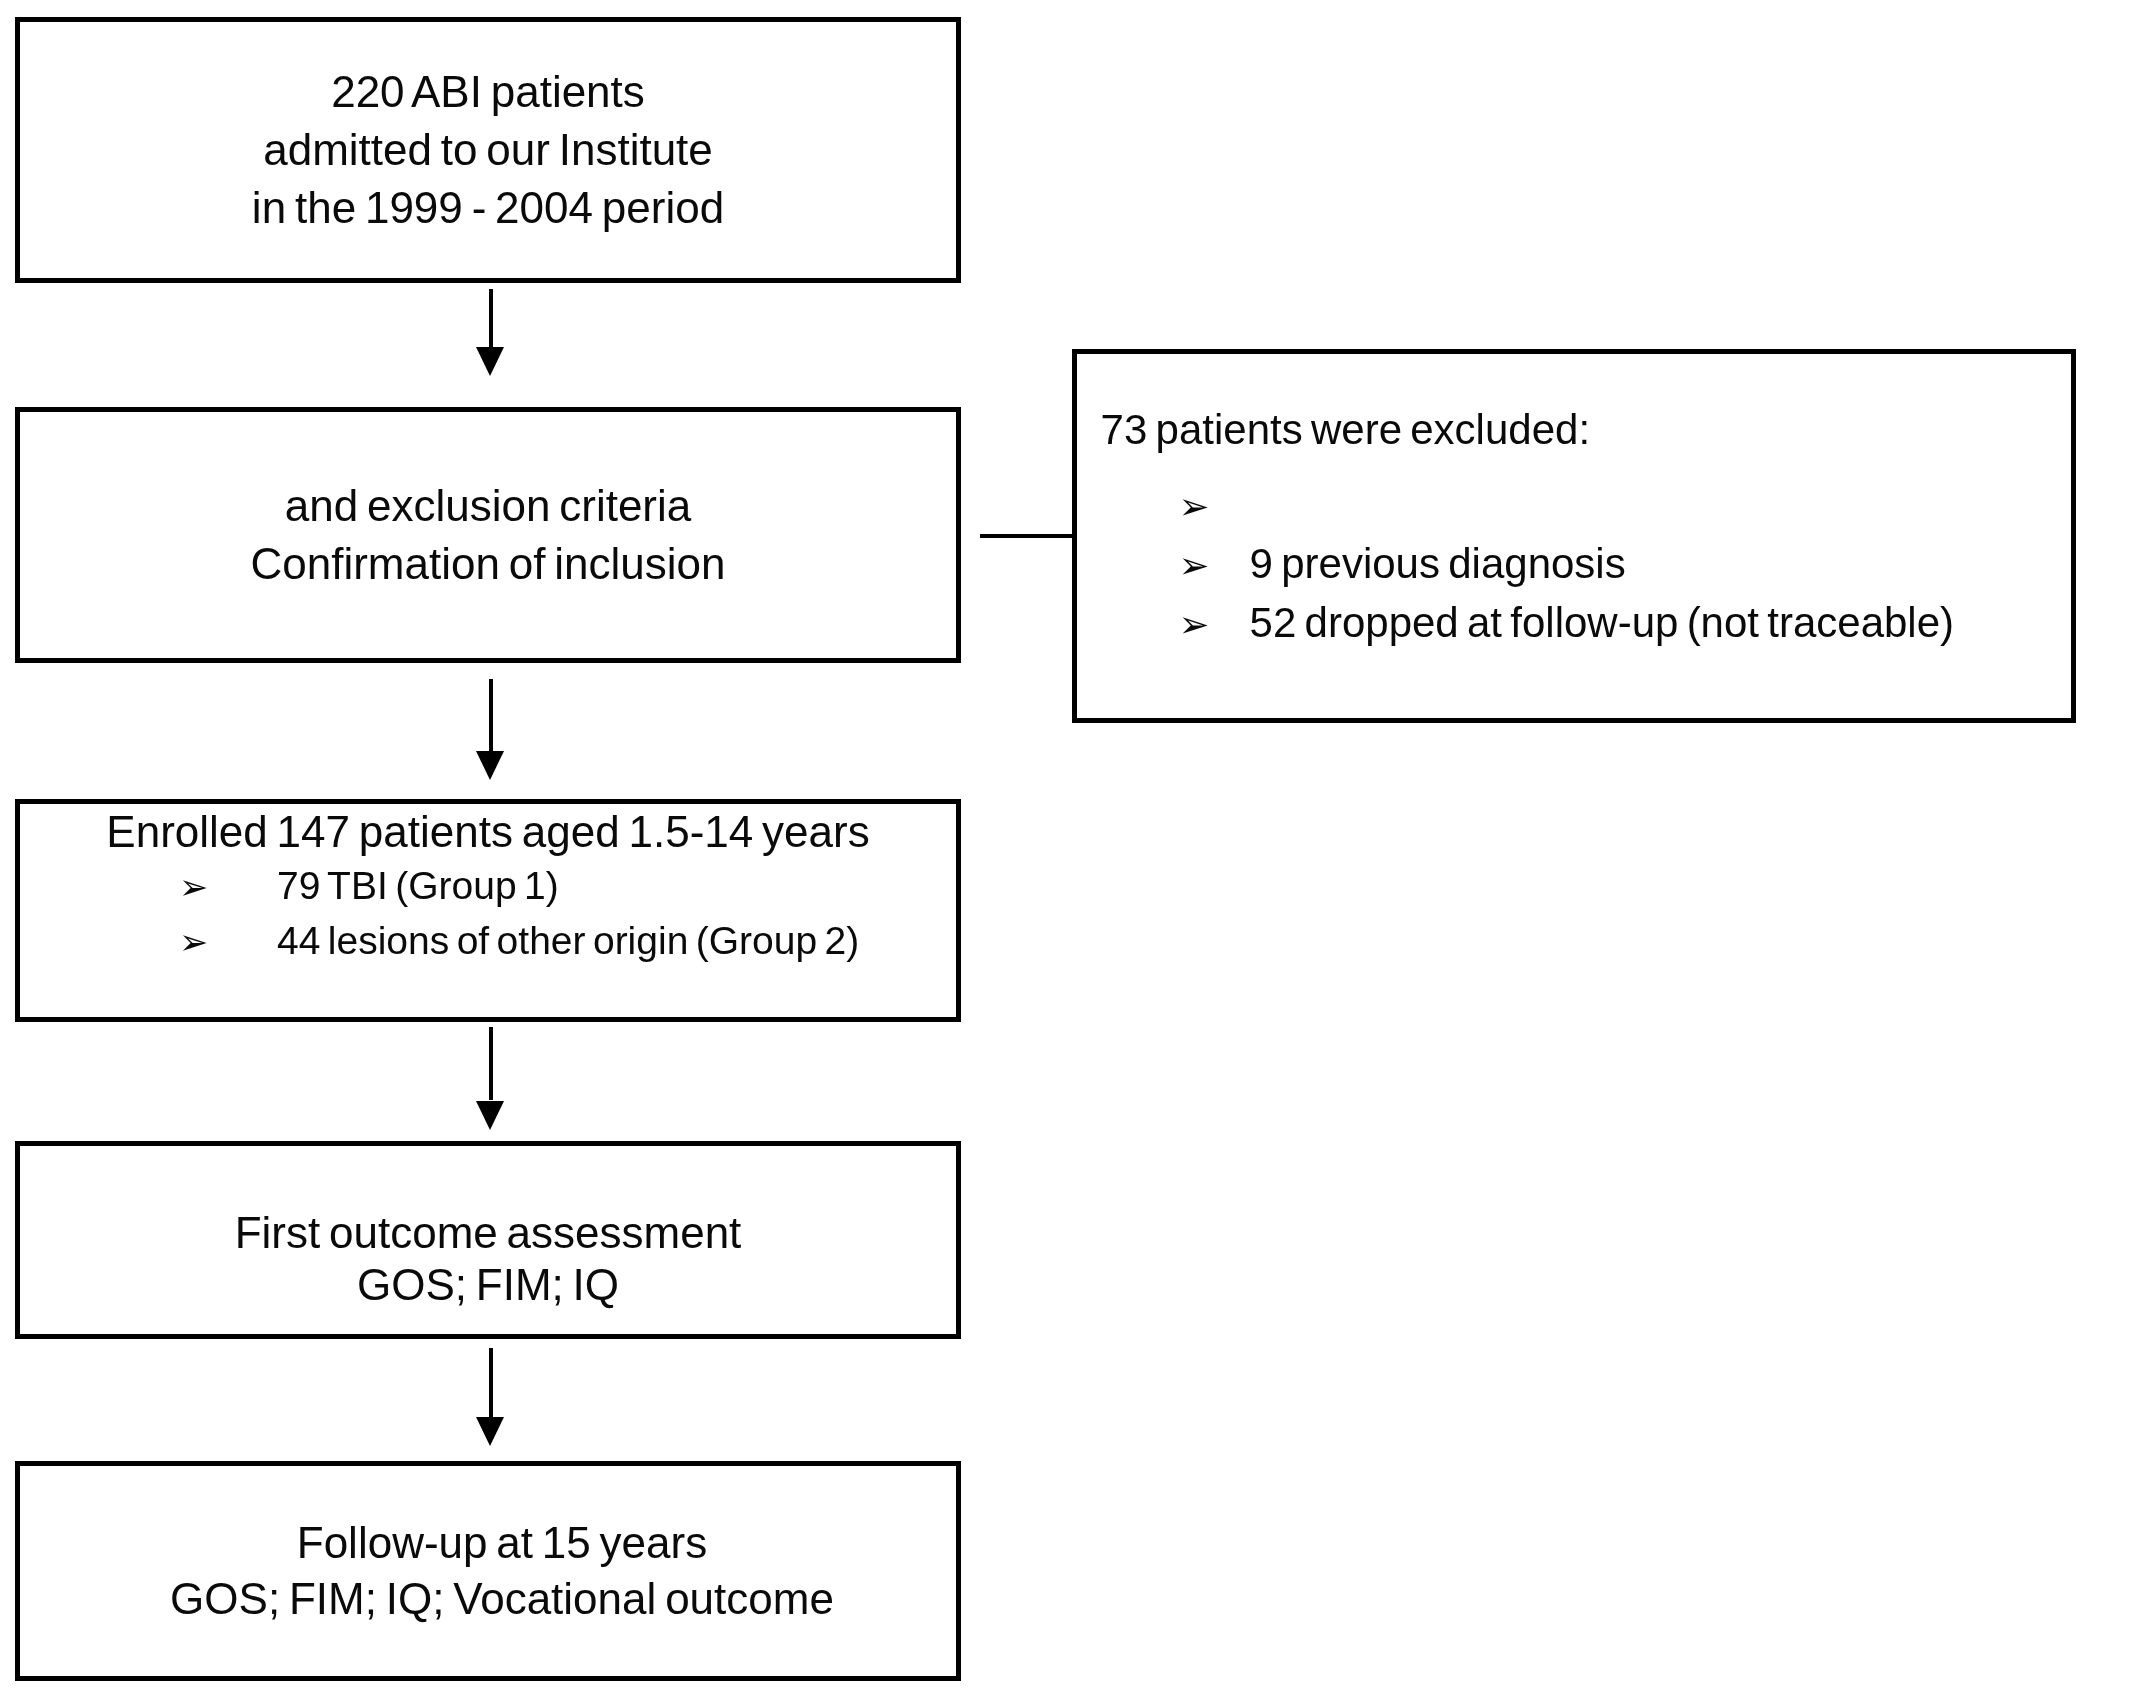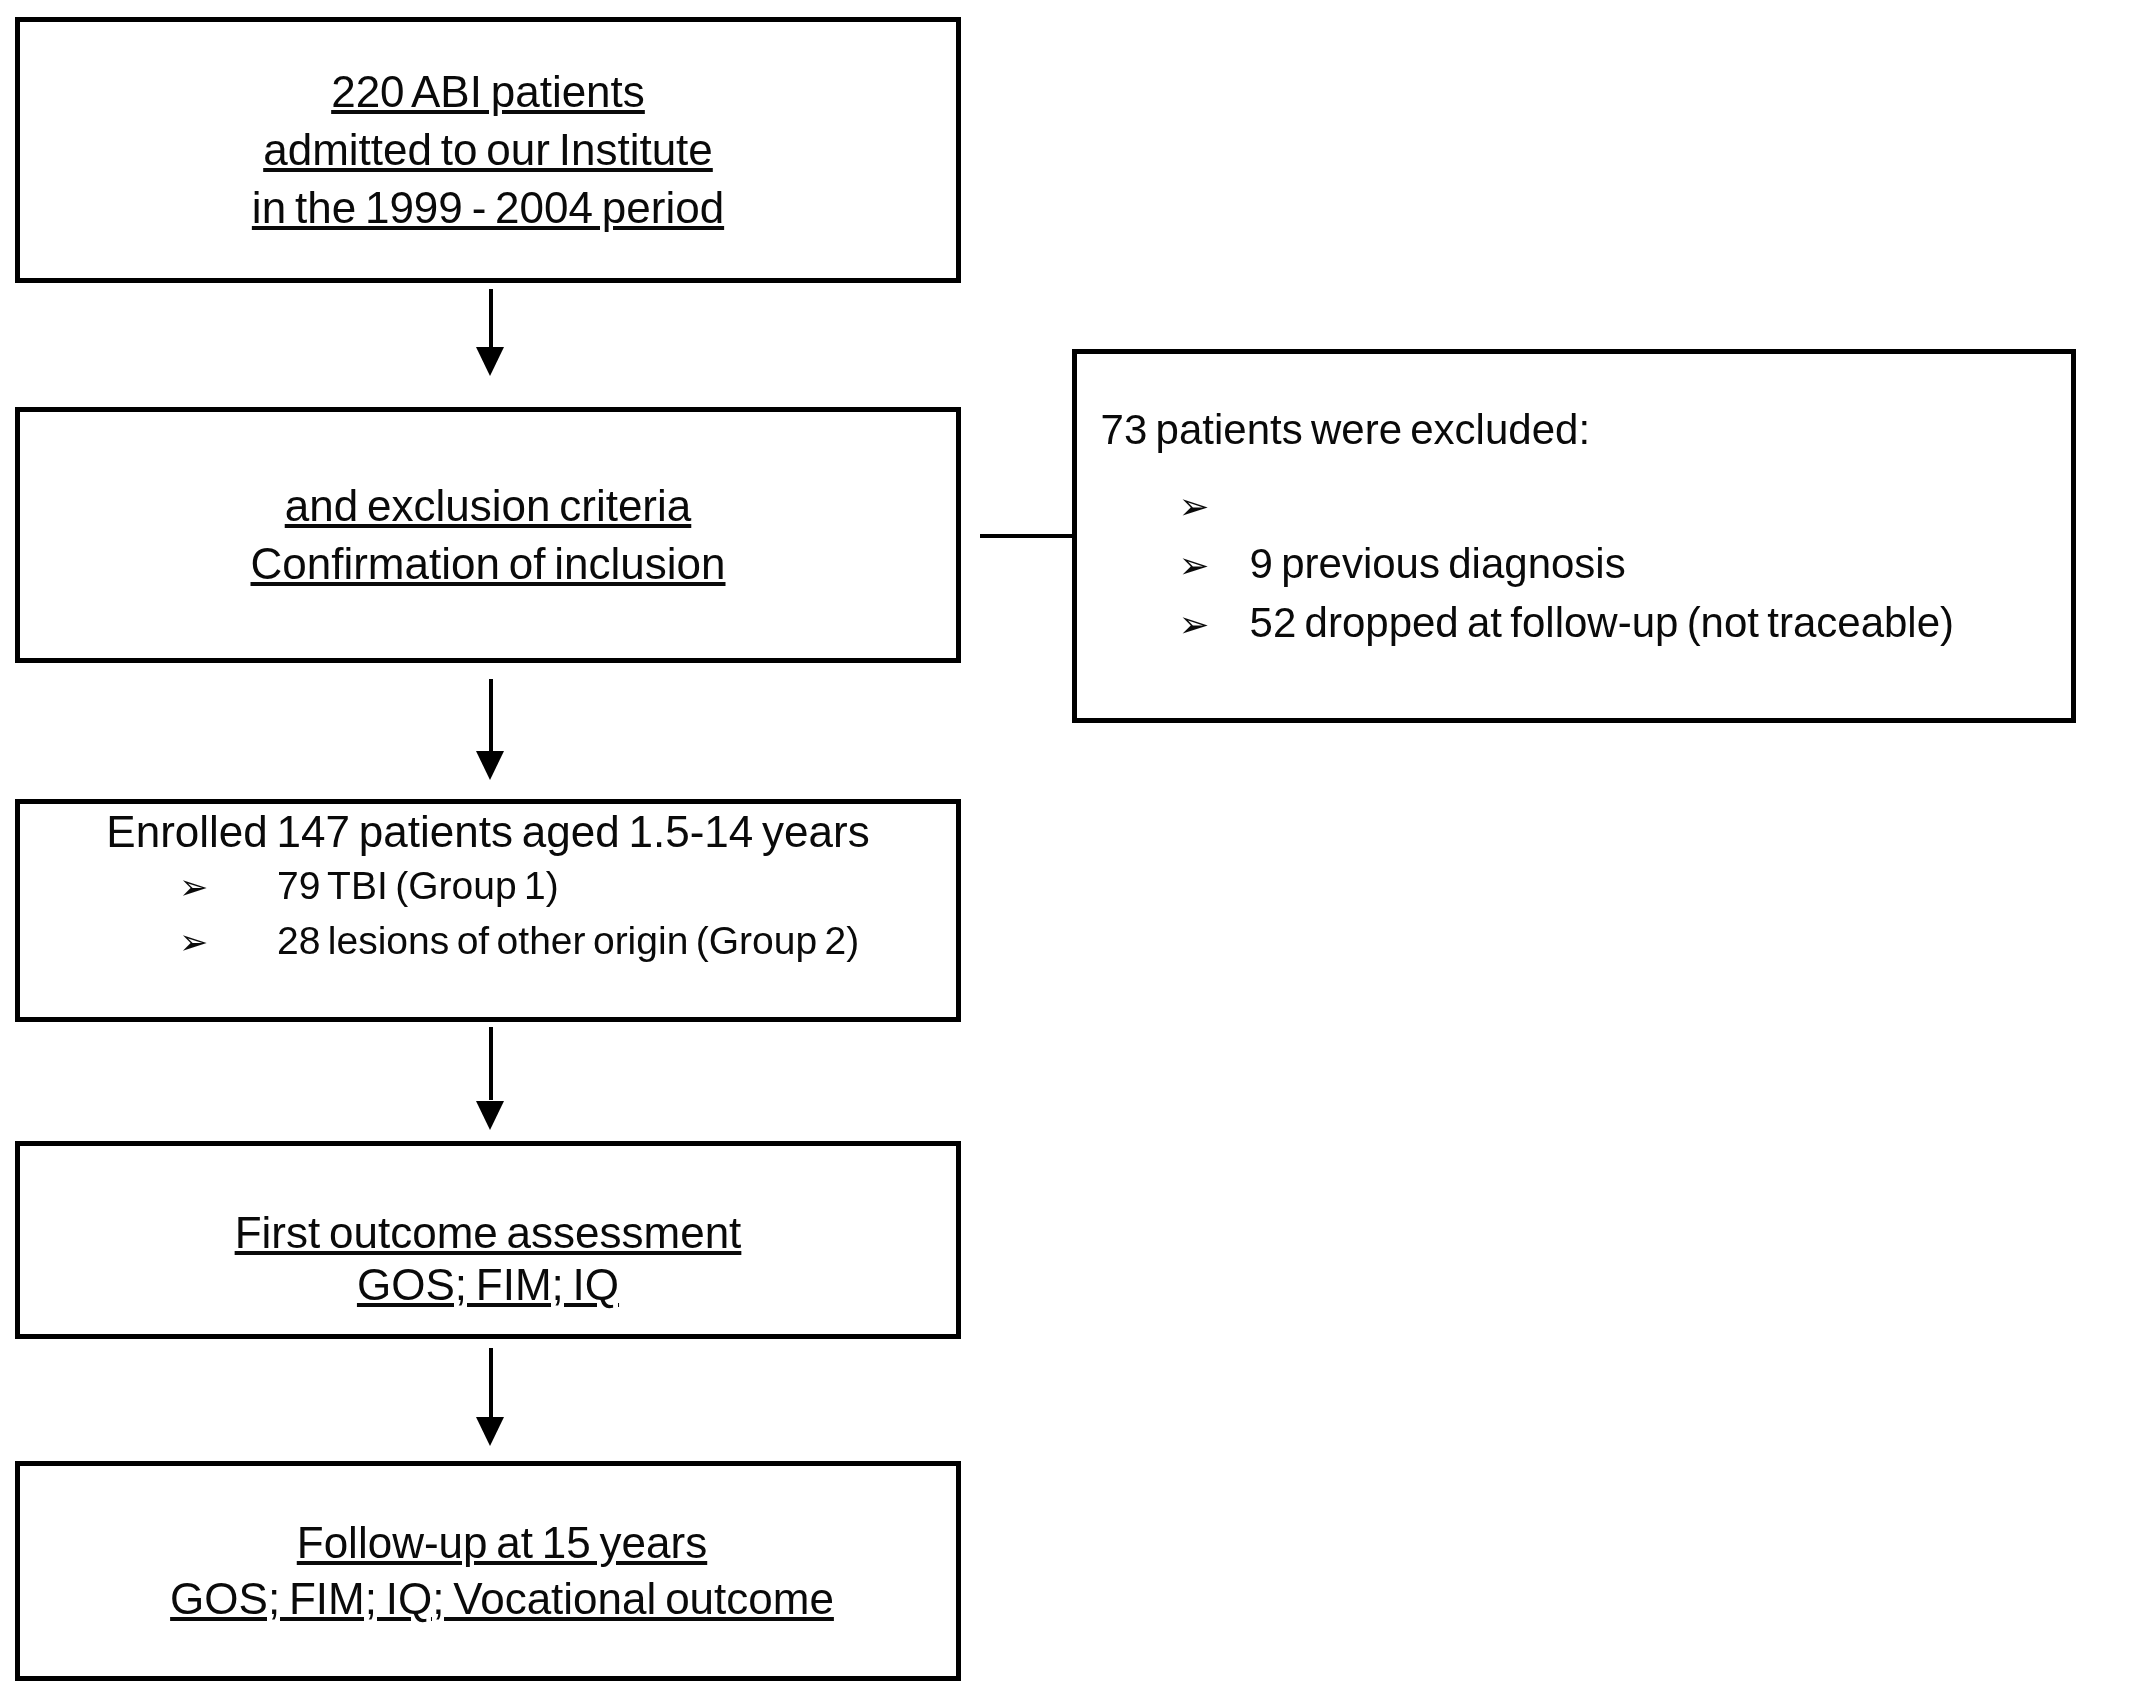--- a/index.html
+++ b/index.html
@@ -27,21 +27,20 @@
     flex-direction: column;
     justify-content: center;
     align-items: center;
     text-align: center;
   }
   .line {
     font-size: 44px;
     line-height: 58px;
     word-spacing: -3.4px;
     white-space: nowrap;
-    text-decoration: underline;
   }
   
   #box-admitted { left: 15px; top: 17px; width: 946px; height: 266px; }
   
   #box-criteria { left: 15px; top: 407px; width: 946px; height: 256px; }
   
   #box-excluded { left: 1072px; top: 349px; width: 1004px; height: 374px; }
   #box-excluded .content { padding: 47px 17px 0 23.6px; }
   #box-excluded .title {
     font-size: 42px;
@@ -172,21 +171,21 @@
 
   <div class="box" id="box-enrolled">
     <div class="content">
       <div class="title">Enrolled 147 patients aged 1.5-14 years</div>
       <div class="bullet-row">
         <span class="marker">➢</span>
         <span>79 TBI (Group 1)</span>
       </div>
       <div class="bullet-row">
         <span class="marker">➢</span>
-        <span>28 lesions of other origin (Group 2)</span>
+        <span>44 lesions of other origin (Group 2)</span>
       </div>
     </div>
   </div>
 
   <div class="arrow-shaft-v" id="arrow3-shaft"></div>
   <div class="arrowhead-down" id="arrow3-head"></div>
 
   <div class="box center-col inner-pad" id="box-first-outcome">
     <div class="inner-pad center-col">
       <div class="line">First outcome assessment</div>

